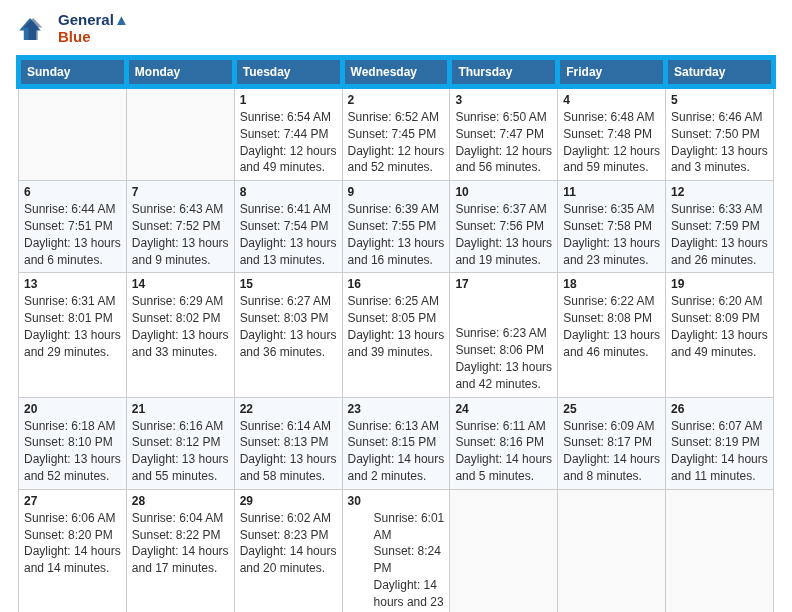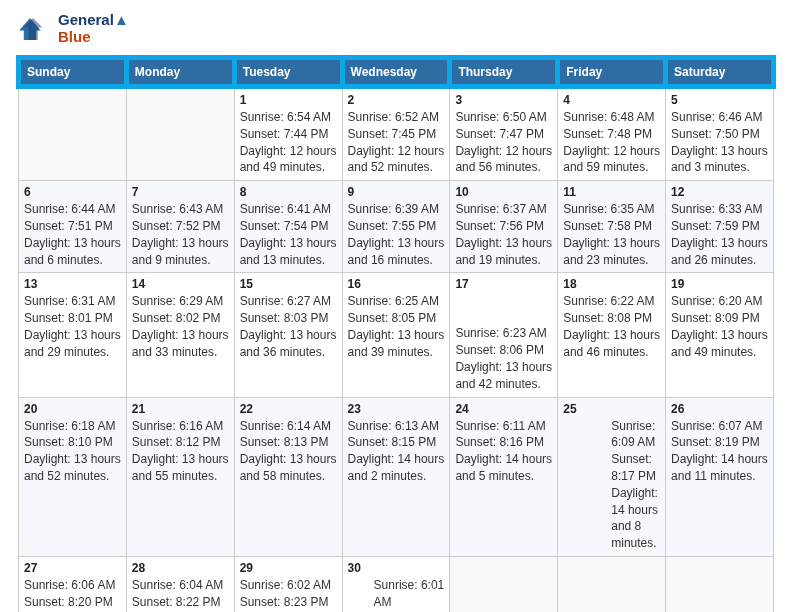--- a/index.html
+++ b/index.html
@@ -269,21 +269,21 @@
 Daylight: 14 hours and 2 minutes.</div>
           </td>
           <td>
             <span class="day-number">24</span>
             <div class="cell-info" style="white-space: pre-line;">Sunrise: 6:11 AM
 Sunset: 8:16 PM
 Daylight: 14 hours and 5 minutes.</div>
           </td>
           <td>
             <span class="day-number">25</span>
-            <div class="cell-info" style="white-space: pre-line; margin-left: 48px;">Sunrise: 6:09 AM
+            <div class="cell-info" style="white-space: pre-line;">Sunrise: 6:09 AM
 Sunset: 8:17 PM
 Daylight: 14 hours and 8 minutes.</div>
           </td>
           <td>
             <span class="day-number">26</span>
             <div class="cell-info" style="white-space: pre-line;">Sunrise: 6:07 AM
 Sunset: 8:19 PM
 Daylight: 14 hours and 11 minutes.</div>
           </td>
         </tr>

